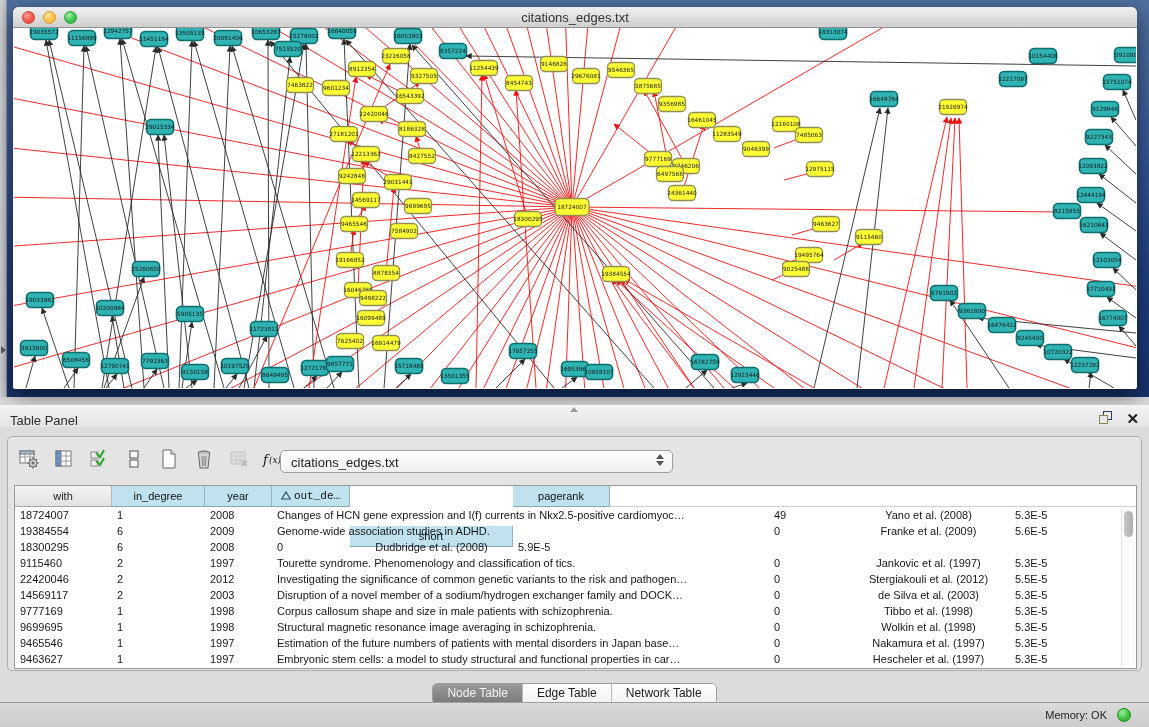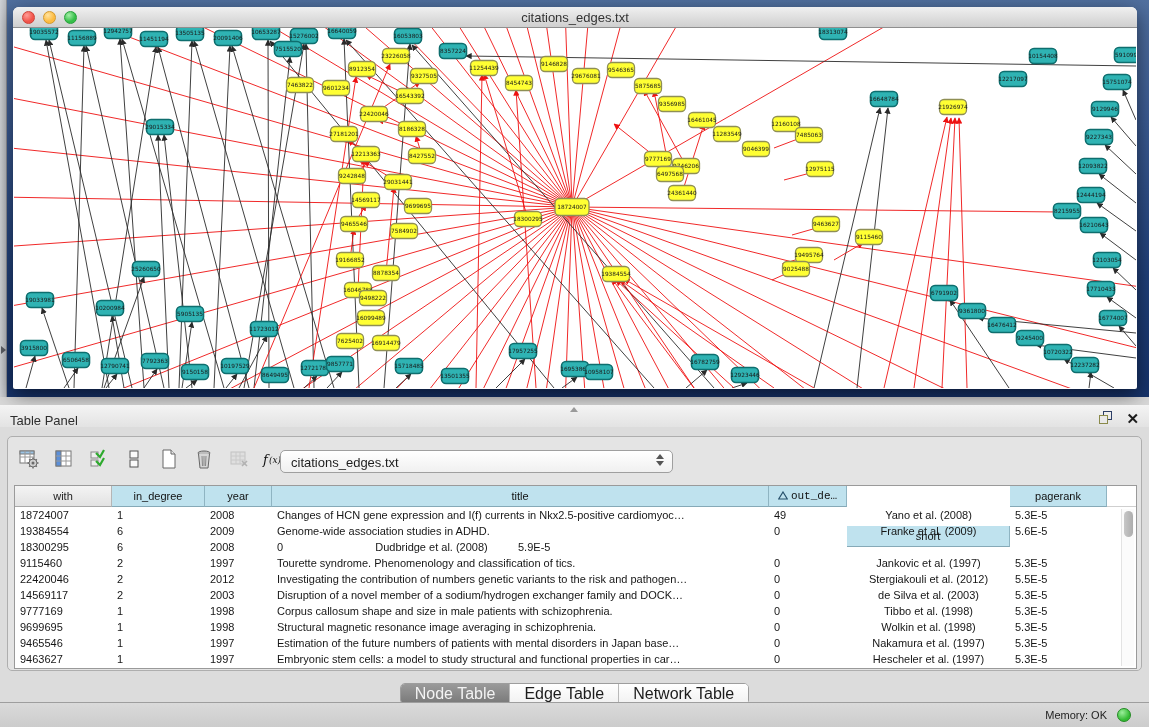--- a/index.html
+++ b/index.html
@@ -67,21 +67,21 @@
   .td.center { text-align:center; padding-left:0; }
   .vscroll { position:absolute; right:2px; top:23px; width:13px; height:157px; background:#fbfbfb;
              border-left:1px solid #e3e3e3; }
   .vthumb { position:absolute; left:2px; top:2px; width:9px; height:26px; border-radius:5px;
             background:linear-gradient(90deg,#c7c7c7,#adadad); }
 
   
   .tabs { position:absolute; left:0; right:0; top:246px; display:flex; justify-content:center; }
   .seg { display:flex; border:1px solid #9d9d9d; border-radius:5px; overflow:hidden; background:#fff;
          box-shadow:0 1px 0 rgba(255,255,255,.7); }
-  .seg .tab { padding:0 14px; height:20px; line-height:19px; font-size:16px; color:#1c1c1c;
+  .seg .tab { padding:0 14px; height:20px; line-height:19px; font-size:12px; color:#1c1c1c;
               background:linear-gradient(180deg,#ffffff,#f1f1f1); border-right:1px solid #b9b9b9; }
   .seg .tab:last-child { border-right:none; }
   .seg .tab.sel { background:linear-gradient(180deg,#9a9a9a,#787878); color:#f3f3f3; }
 
   
   .statusbar { position:absolute; left:0; top:702px; width:1149px; height:25px;
                background:linear-gradient(180deg,#dadada,#cccccc); border-top:1px solid #9e9e9e; }
   .mem { position:absolute; right:42px; top:6px; font-size:11px; color:#1e1e1e; }
   .mem-dot { position:absolute; right:18px; top:5px; width:14px; height:14px; border-radius:50%;
              background:radial-gradient(circle at 35% 30%,#9bee9b,#33bb33 65%); border:1px solid #218a21; }
@@ -777,21 +777,20 @@
           <span class="up"></span>
           <span class="dn"></span>
         </span>
     </div>
 
     <div class="tbl">
       <div class="tbl-head" id="thead">
           <div class="th gray" style="width: 97px;">with</div>
           <div class="th" style="width: 93px;">in_degree</div>
           <div class="th" style="width: 67px;">year</div>
-          <div class="th" style="width: 497px;">title</div>
           <div class="th" style="width: 78px; font-family: Liberation Mono, monospace;"><svg class="sort-tri-svg" width="10" height="9">
               <polygon points="5,1 9.3,8 0.7,8" fill="none" stroke="#27506b" stroke-width="1.2"></polygon>
             </svg>out_de…</div>
           <div class="th" style="width: 163px; margin-top: 40px;">short</div>
           <div class="th" style="width: 97px;">pagerank</div>
           <div class="th gray" style="flex: 1 1 0%; border-right: none; background: rgb(255, 255, 255); border-bottom: 1px solid rgb(207, 207, 207);"></div>
         </div>
       <div class="tbl-body" id="tbody">
           <div class="tr">
             <div class="td" style="width: 97px;">18724007</div>
@@ -825,21 +824,21 @@
             <div class="td" style="width: 67px;">1997</div>
             <div class="td" style="width: 497px;">Tourette syndrome. Phenomenology and classification of tics.</div>
             <div class="td" style="width: 78px;">0</div>
             <div class="td center" style="width: 163px;">Jankovic et al. (1997)</div>
             <div class="td" style="width: 97px;">5.3E-5</div>
           </div>
           <div class="tr">
             <div class="td" style="width: 97px;">22420046</div>
             <div class="td" style="width: 93px;">2</div>
             <div class="td" style="width: 67px;">2012</div>
-            <div class="td" style="width: 497px;">Investigating the contribution of numbers genetic variants to the risk and pathogen…</div>
+            <div class="td" style="width: 497px;">Investigating the significance of common genetic variants to the risk and pathogen…</div>
             <div class="td" style="width: 78px;">0</div>
             <div class="td center" style="width: 163px;">Stergiakouli et al. (2012)</div>
             <div class="td" style="width: 97px;">5.5E-5</div>
           </div>
           <div class="tr">
             <div class="td" style="width: 97px;">14569117</div>
             <div class="td" style="width: 93px;">2</div>
             <div class="td" style="width: 67px;">2003</div>
             <div class="td" style="width: 497px;">Disruption of a novel member of a sodium/hydrogen exchanger family and DOCK…</div>
             <div class="td" style="width: 78px;">0</div>

